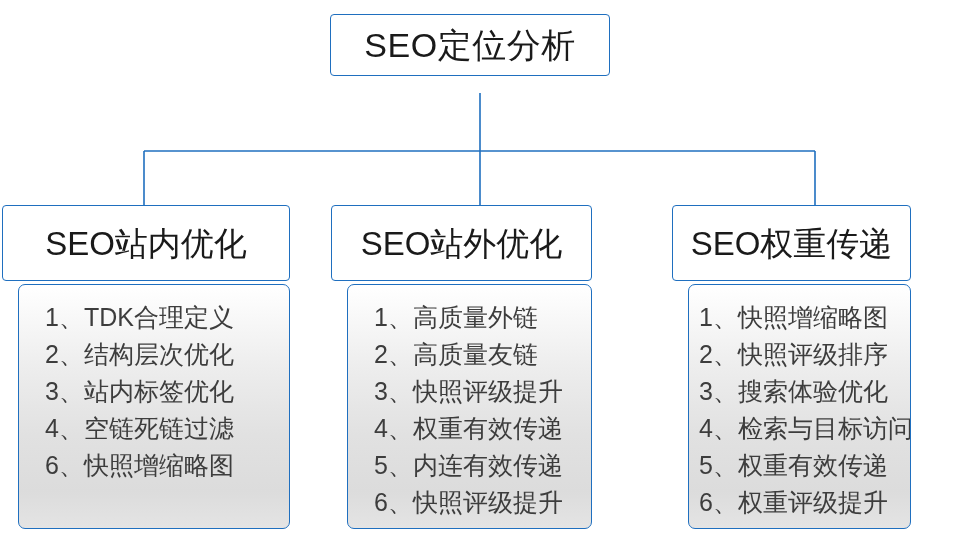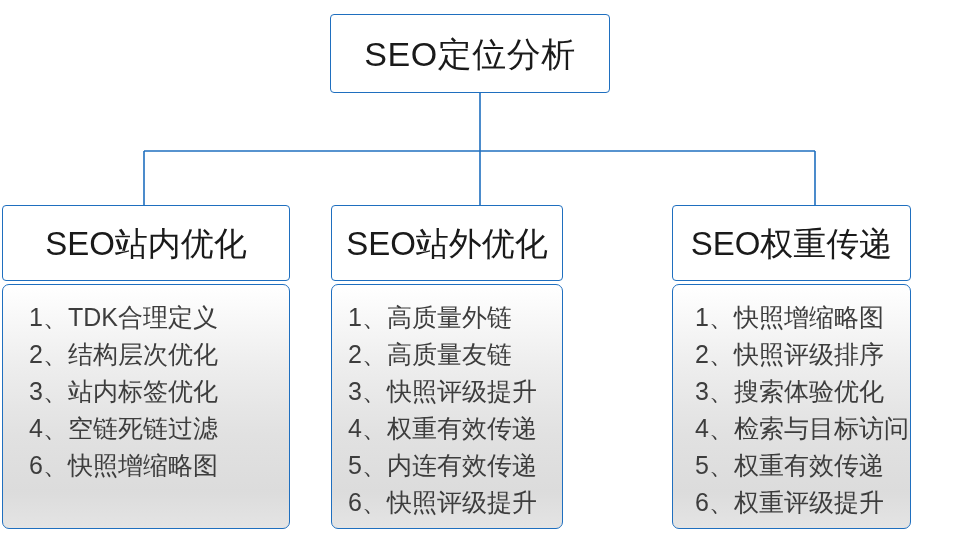--- a/index.html
+++ b/index.html
@@ -31,21 +31,21 @@
     height: 550px;
     pointer-events: none;
   }
 
   
   .root-box {
     position: absolute;
     left: 330px;
     top: 14px;
     width: 280px;
-    height: 79px;
+    height: 62px;
     box-sizing: border-box;
     background: #ffffff;
     border: 1.6px solid #1f6fbf;
     border-radius: 4px;
     display: flex;
     align-items: center;
     justify-content: center;
   }
   .root-title {
     font-size: 34px;
@@ -87,44 +87,45 @@
         #fbfbfb 8%,
         #ededed 34%,
         #e1e1e1 62%,
         #dcdcdc 85%,
         #e4e4e4 100%);
     padding: 14px 0 0 0;
     display: flex;
     flex-direction: column;
     align-items: flex-start;
     overflow: hidden;
+    margin-left: 16px;
   }
   .branch-list {
     list-style: none;
     margin: 0;
     padding: 0 0 0 34px;
   }
   .branch-list li {
     font-size: 25px;
     line-height: 37px;
     color: #3d3d3d;
     white-space: nowrap;
   }
   .item-index { }
   .item-sep { }
   .item-text { }
 
   
   #branch-0 { left: 2px;   width: 288px; }
-  #branch-1 { left: 331px; width: 232px; }
+  #branch-1 { left: 331px; width: 261px; }
   #branch-2 { left: 672px; width: 239px; }
 
   #branch-0 .branch-list { padding-left: 26px; }
-  #branch-1 .branch-list { padding-left: 16px; }
-  #branch-2 .branch-list { padding-left: 22px; }
+  #branch-1 .branch-list { padding-left: 26px; }
+  #branch-2 .branch-list { padding-left: 10px; }
 </style>
 </head>
 <body>
 
 <div id="diagram">
 
   <svg id="connectors" width="960" height="550" viewBox="0 0 960 550">
 
     <line x1="480" y1="93" x2="480" y2="151" stroke="#1F6FBF" stroke-width="1.6"></line>
 

